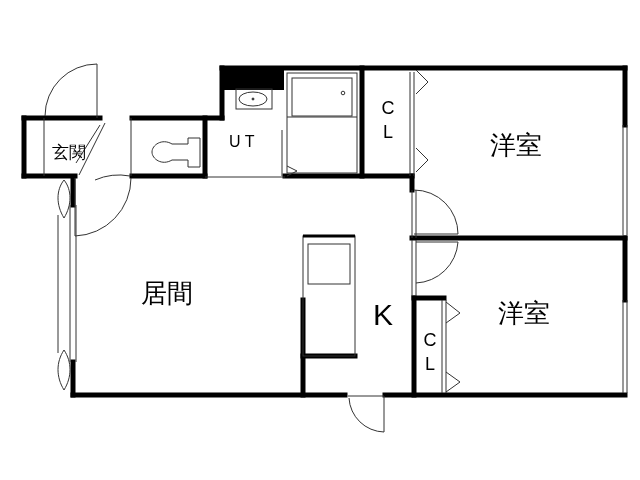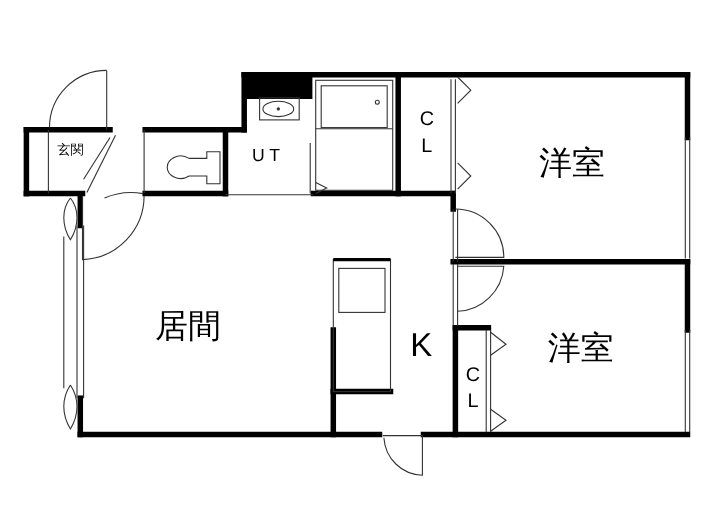--- a/index.html
+++ b/index.html
@@ -1,20 +1,20 @@
 <!DOCTYPE html>
 <html><head>
 <meta charset="utf-8">
 <style>
   html, body { margin: 0; padding: 0; background: #ffffff; }
   body { width: 640px; height: 480px; overflow: hidden; position: relative; }
   #plan { position: absolute; left: 0; top: 0; width: 640px; height: 480px; }
   .label { position: absolute; color: #000; white-space: nowrap; line-height: 1; }
-  .room-label { font-family: Liberation Sans, sans-serif; font-size: 30px; }
-  .small-label { font-family: "DejaVu Sans", sans-serif; font-size: 12px; }
+  .room-label { font-family: Liberation Mono, monospace; font-size: 26px; }
+  .small-label { font-family: "DejaVu Sans", sans-serif; font-size: 17px; margin-top: 14px; }
   .latin-label { font-family: "Liberation Sans", sans-serif; }
   .cl { text-align: center; font-size: 18px; line-height: 24px; }
 </style>
 </head>
 <body>
 
 <svg id="plan" viewBox="0 0 640 480" xmlns="http://www.w3.org/2000/svg">
 
   <g stroke="#000" stroke-width="5" fill="none" stroke-linecap="square">
 

